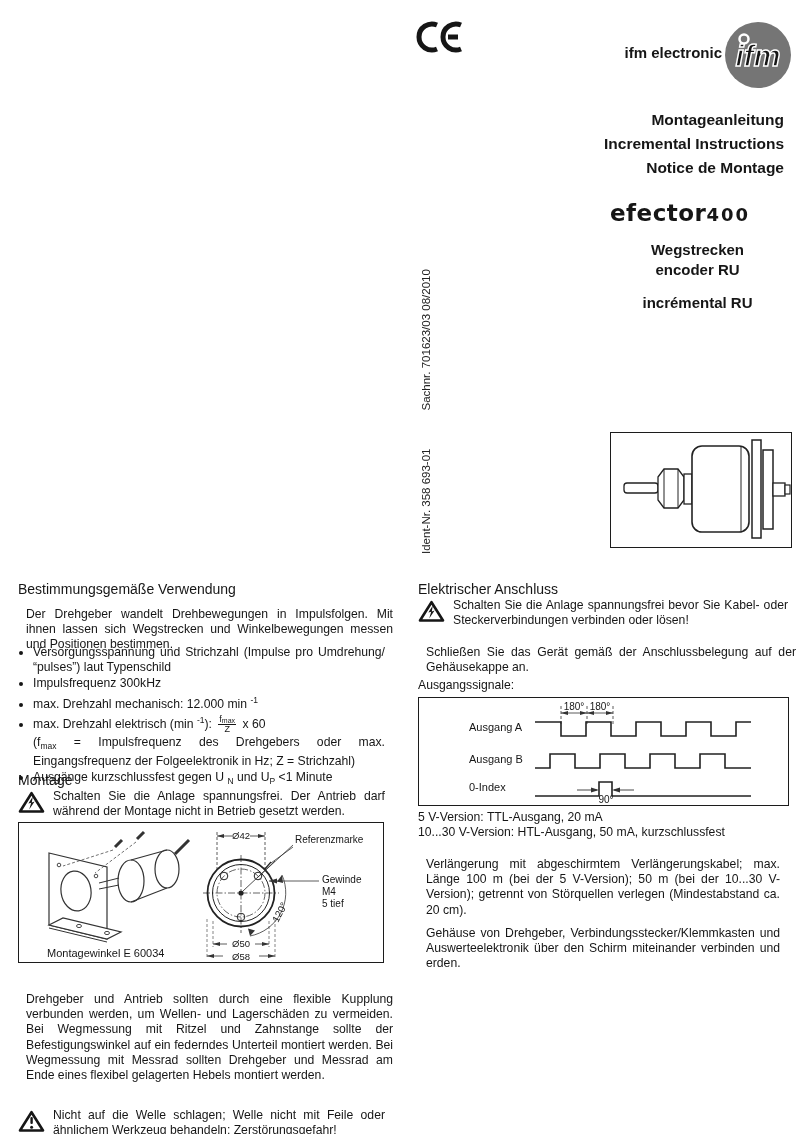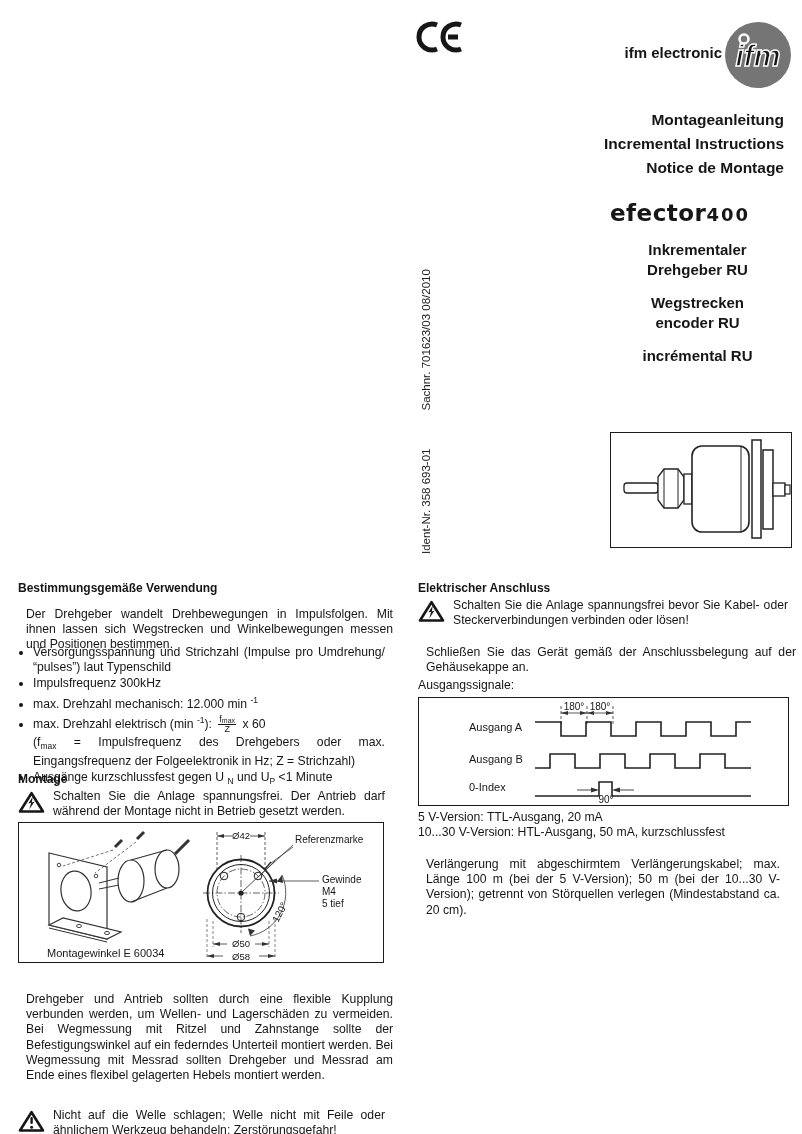--- a/index.html
+++ b/index.html
@@ -2,21 +2,21 @@
 <html><head>
 <meta charset="utf-8">
 <style>
   html,body{margin:0;padding:0;background:#e8e8e8;}
   #page{position:relative;width:802px;height:1134px;background:#ffffff;
         font-family:"Liberation Sans","DejaVu Sans",sans-serif;color:#161616;overflow:hidden;}
   .abs{position:absolute;}
   .just{text-align:justify;}
   p{margin:8px;}
   .body-txt{font-size:12.2px;line-height:15.2px;}
-  .h1{font-size:12px;font-weight:bold;}
+  .h1{font-size:14px;font-weight:normal;}
   .sup{font-size:8.5px;vertical-align:5px;}
   .sub{font-size:8.5px;vertical-align:-3px;}
   ul.blist{margin:0;padding-left:15px;}
   ul.blist li{margin:0 0 1px 0;}
   .frac{display:inline-flex;flex-direction:column;align-items:center;vertical-align:middle;
         line-height:1.05;font-size:9px;margin:0 3px;}
   .frac .num{border-bottom:0.9px solid #161616;padding:0 1px;}
   .frac .sub2{font-size:7px;vertical-align:-1px;}
   .warn{display:flex;align-items:center;}
   .warn .wicon{flex:0 0 auto;margin-right:8px;margin-top:1px;}
@@ -62,24 +62,20 @@
     <div>Incremental Instructions</div>
     <div>Notice de Montage</div>
   </div>
 
   <div class="abs efector" style="left:590px;top:200px;width:180px;">
     <span>efector</span><span class="sfx">400</span>
   </div>
 
   <div class="abs" style="left:600px;top:240px;width:195px;">
     <div class="prod-title">
-      <div>Inkrementaler</div>
-        <div>Drehgeber RU</div>
-    </div>
-    <div class="prod-title">
       <div>Wegstrecken</div>
         <div>encoder RU</div>
     </div>
     <div class="prod-title">
         <div>incrémental RU</div>
     </div>
   </div>
 
   <div class="sidenote">
     <span class="rot"><span>Ident-Nr. 358 693-01</span><span class="gap"></span><span>Sachnr. 701623/03  08/2010</span></span>
@@ -285,15 +281,16 @@
     </svg>
   </div>
 
   <div class="abs body-txt" style="left:418px;top:810px;width:370px;">
     <div>5 V-Version: TTL-Ausgang, 20 mA</div>
     <div>10...30 V-Version: HTL-Ausgang, 50 mA, kurzschlussfest</div>
   </div>
 
   <div class="abs body-txt just" style="left:418px;top:849px;width:370px;">
     <p>Verlängerung mit abgeschirmtem Verlängerungskabel; max. Länge 100 m (bei der 5 V-Version); 50 m (bei der 10...30 V-Version); getrennt von Störquellen verlegen (Mindestabstand ca. 20 cm).</p>
+    <p>Gehäuse von Drehgeber, Verbindungsstecker/Klemmkasten und Auswerteelektronik über den Schirm miteinander verbinden und erden.</p>
   </div>
 
 </div>
 
 </body></html>

